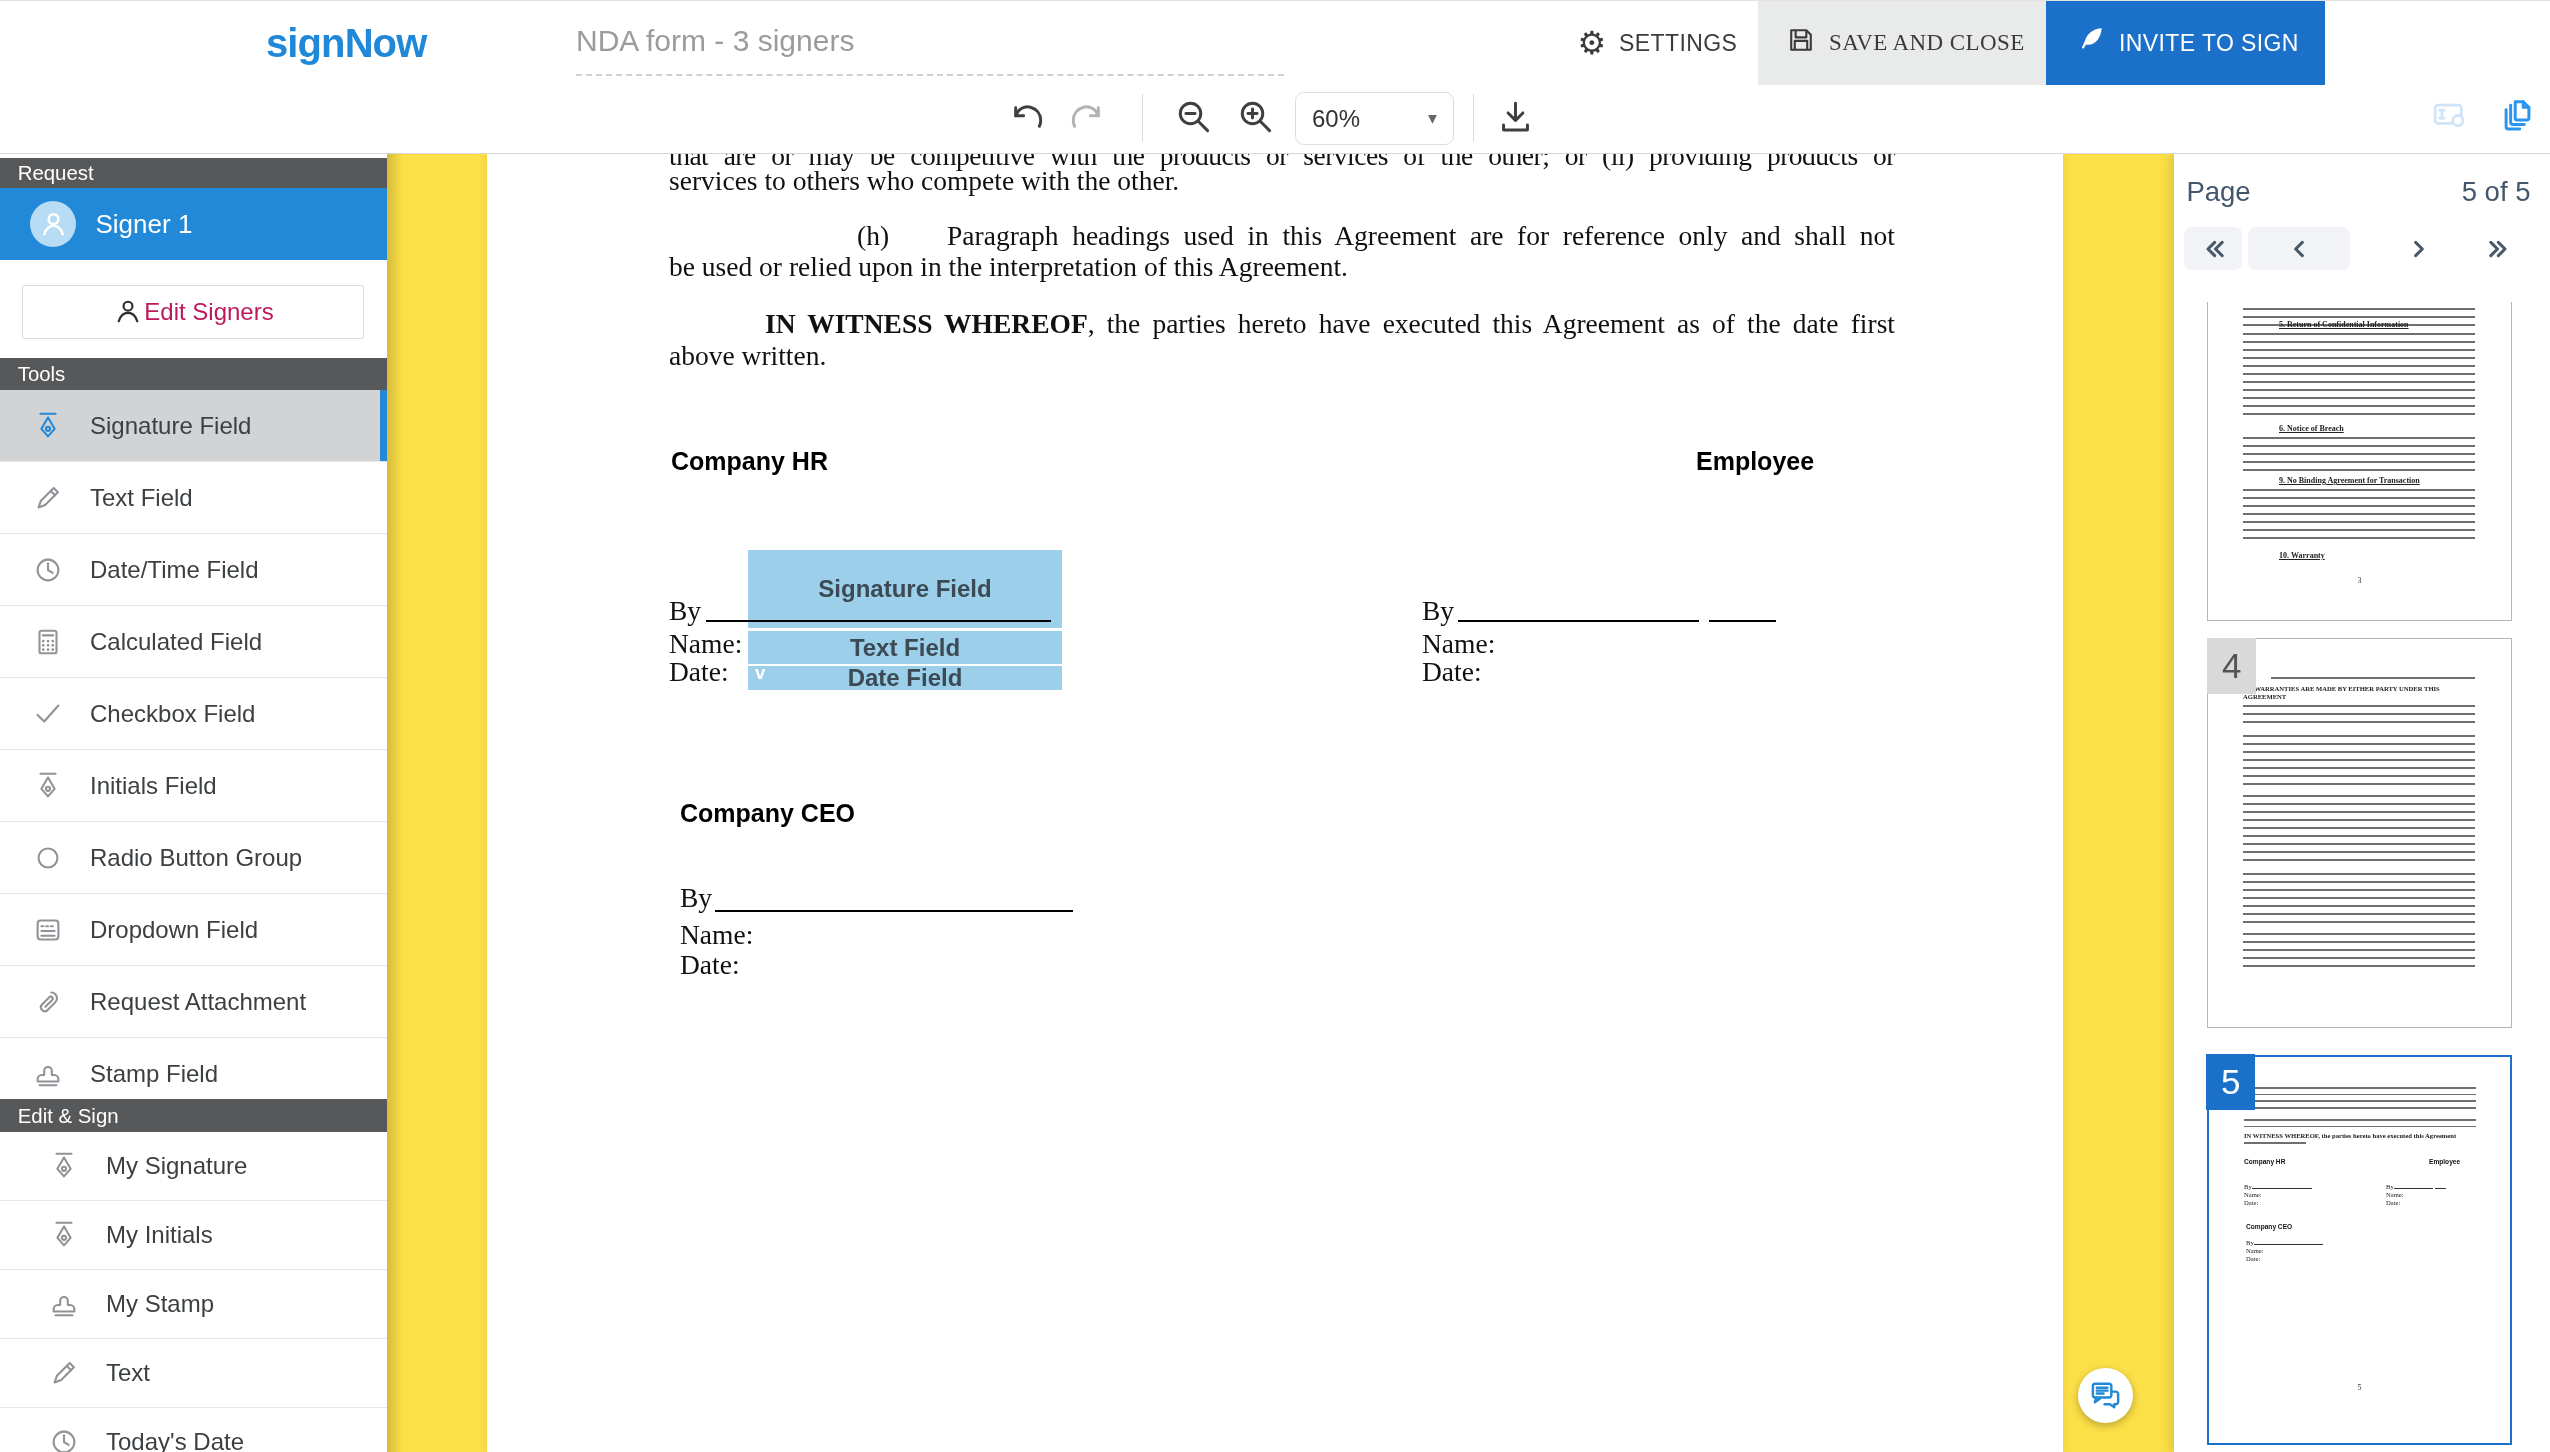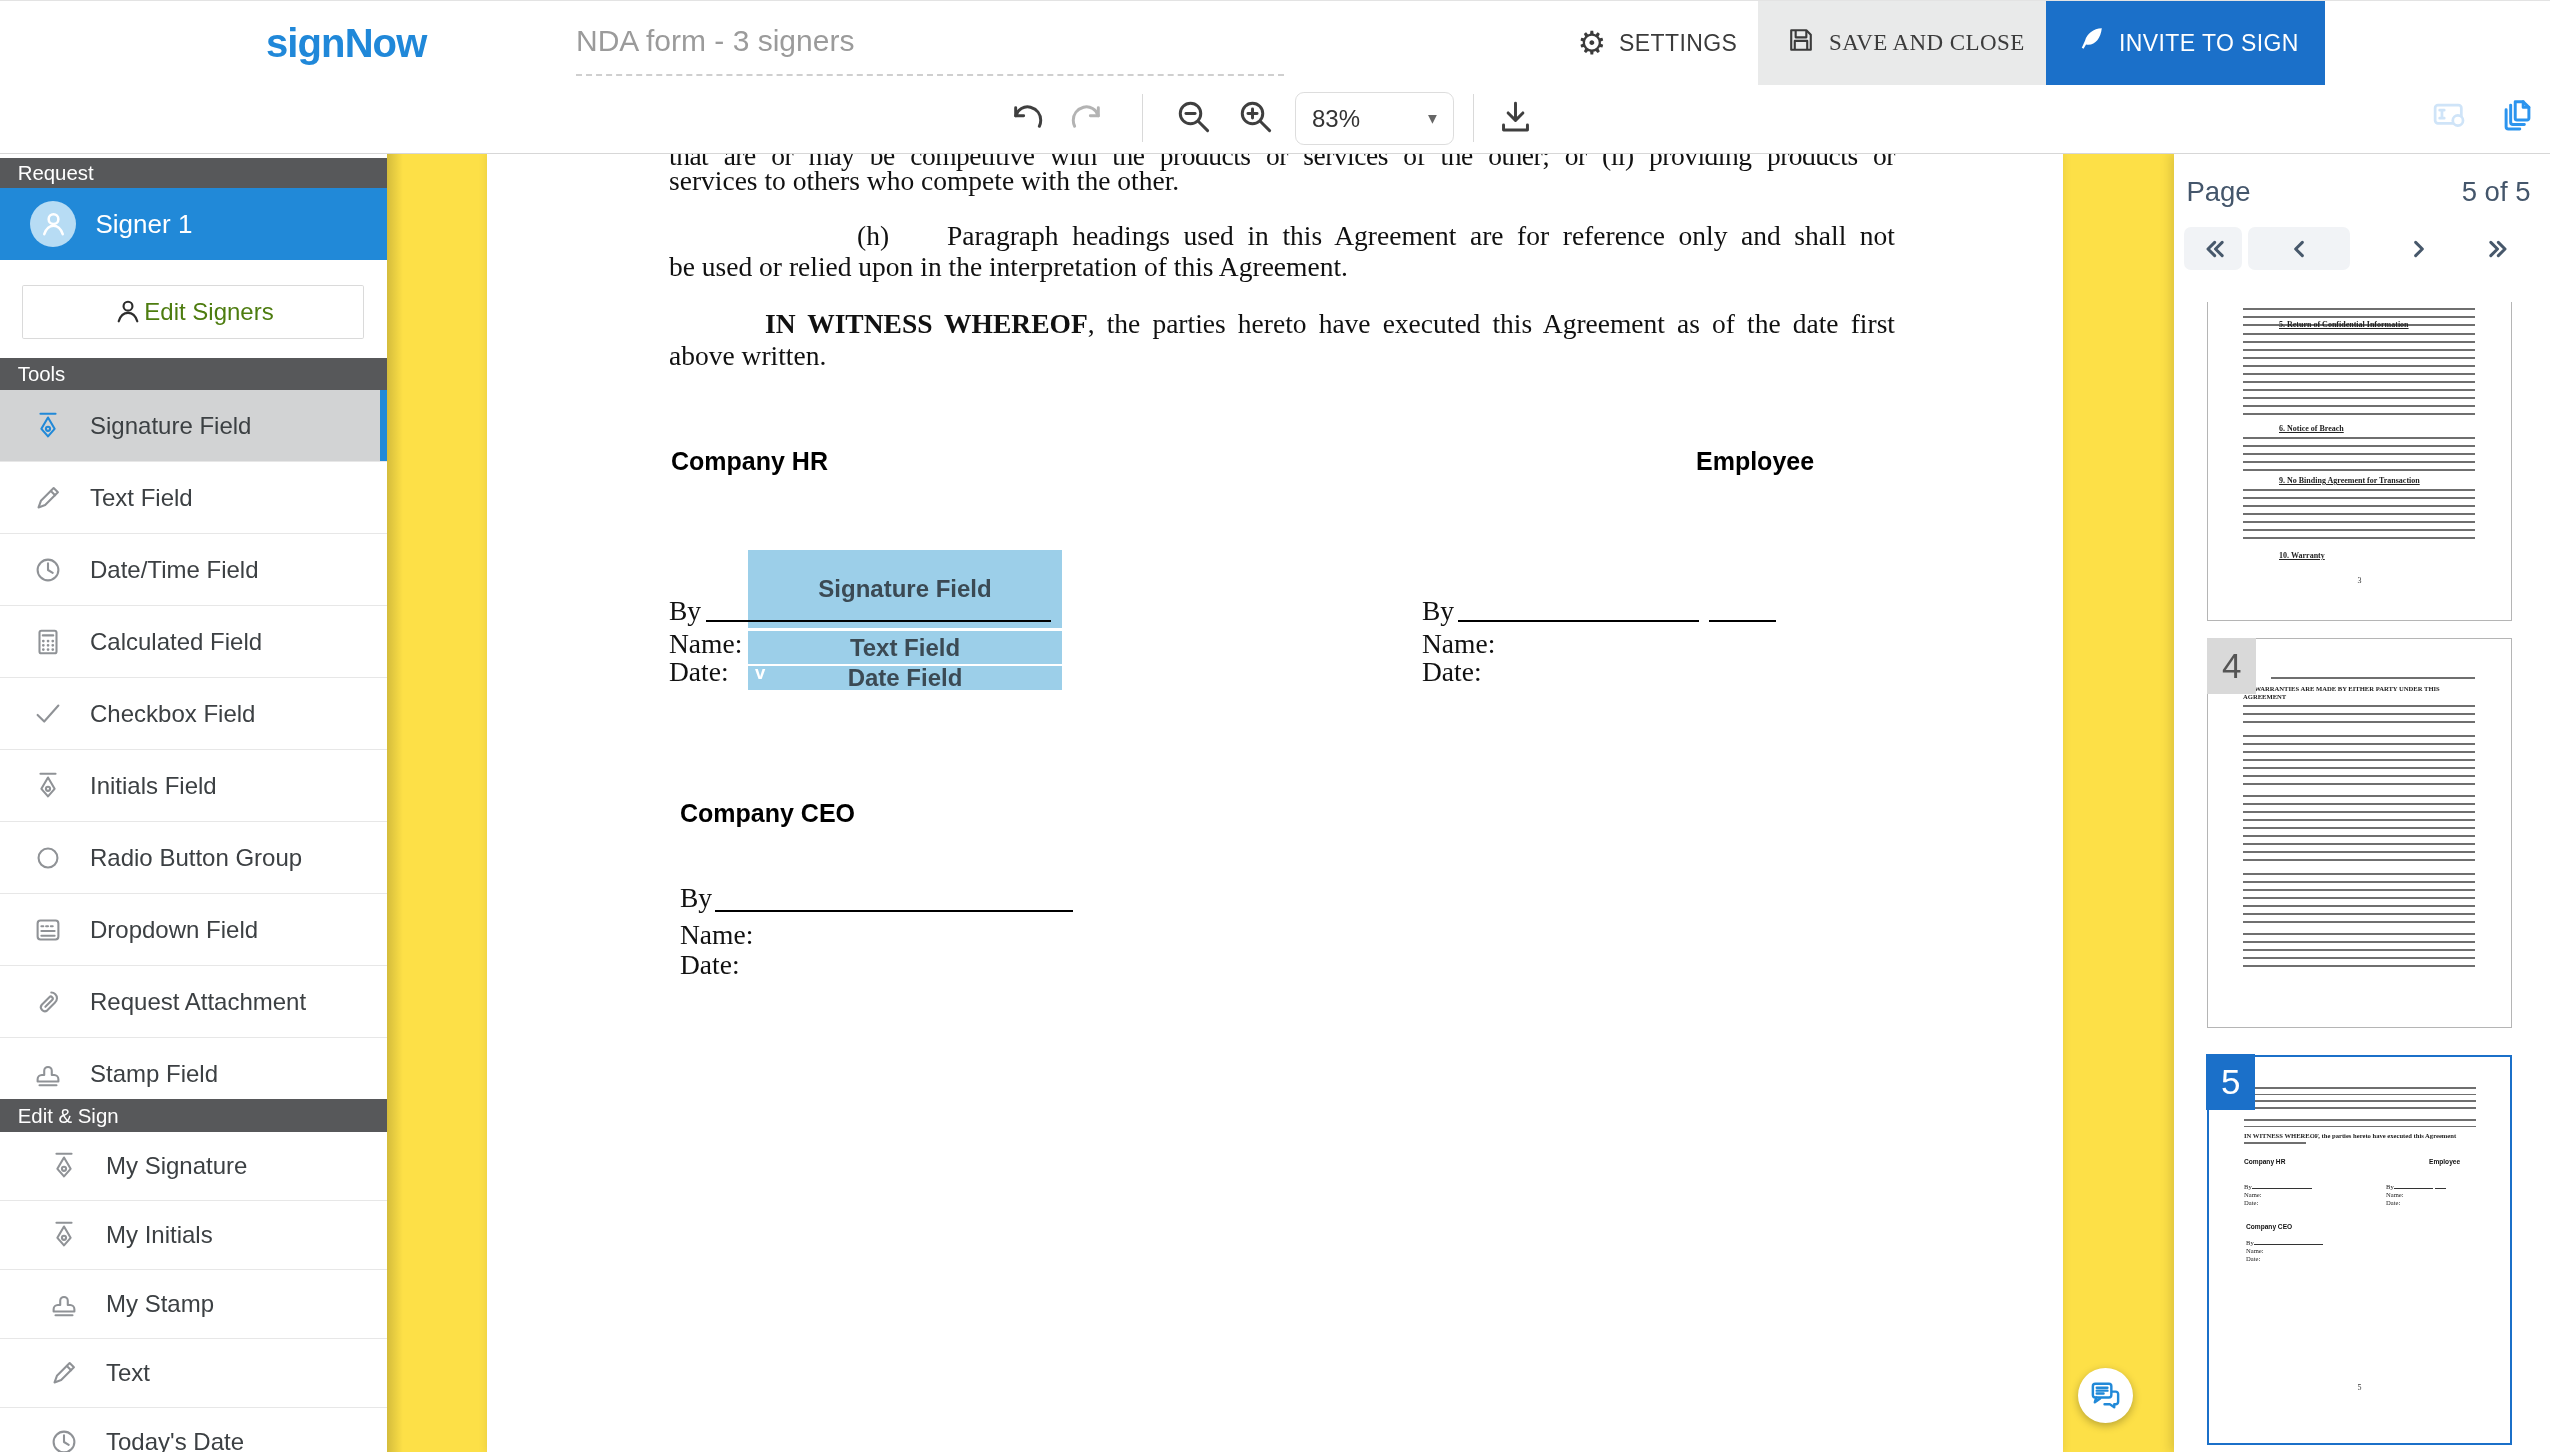--- a/index.html
+++ b/index.html
@@ -37,21 +37,21 @@
   .shead{position:absolute;left:0;width:387px;background:#57585a;color:#fff;font-size:20.4px;
          display:flex;align-items:center;padding-left:17.7px;box-sizing:border-box;}
   #signer-row{position:absolute;left:0;top:35px;width:387px;height:72px;background:#2189d8;
               display:flex;align-items:center;cursor:pointer;}
   #signer-avatar{width:46px;height:46px;border-radius:50%;background:#b7dcf4;margin-left:30px;
                  display:flex;align-items:center;justify-content:center;}
   #signer-avatar svg{width:35px;height:35px;fill:none;stroke:#fff;stroke-width:2.6;stroke-linecap:round;}
   #signer-label{color:#fff;font-size:26px;margin-left:19.5px;}
   #edit-signers{position:absolute;left:22px;top:132px;width:342px;height:54px;border:1.8px solid #dadada;
                 background:#fff;display:flex;align-items:center;justify-content:center;
-                font-size:24px;color:#4d7c0f;cursor:pointer;box-sizing:border-box;border-radius:1.8px;}
+                font-size:24px;color:#be185d;cursor:pointer;box-sizing:border-box;border-radius:1.8px;}
   #edit-signers svg{width:32px;height:32px;fill:none;stroke:#2d2d2d;stroke-width:2.4;stroke-linecap:round;}
   .slist{position:absolute;left:0;width:387px;}
   .srow{height:71px;display:flex;align-items:center;border-top:1.8px solid #e7e7e7;cursor:pointer;position:relative;background:#fff;}
   .slist .srow:first-child{border-top:none;}
   .srow .sicon{width:35px;height:35px;margin-left:30px;display:flex;align-items:center;justify-content:center;}
   .srow .sicon svg{width:34px;height:34px;fill:none;stroke:#8f9296;stroke-width:2.2;stroke-linecap:round;stroke-linejoin:round;}
   .srow .slabel{margin-left:25px;font-size:24px;color:#3c4043;}
   .srow.selected{background:#d2d3d4;}
   .srow.selected::after{content:"";position:absolute;right:0;top:0;width:7px;height:100%;background:#2189d8;}
   .srow.selected .sicon svg{stroke:#2189d8;}
@@ -165,21 +165,21 @@
         </svg>
     </div>
     <div class="tbi" style="left:1236px">
       <svg viewBox="0 0 36 36">
           <circle cx="14.5" cy="14.5" r="9"></circle>
           <path d="M21.5 21.5l8 8"></path>
           <path d="M10.5 14.5h8M14.5 10.5v8"></path>
         </svg>
     </div>
     <div id="zoombox">
-      <span class="zv">83%</span>
+      <span class="zv">60%</span>
       <span class="caret">▾</span>
     </div>
     <div class="vline" style="left:1473px"></div>
     <div class="tbi" style="left:1495px">
       <svg viewBox="0 0 36 36">
           <path d="M18 5.5v14.5"></path>
           <path d="M11.5 14l6.5 6.5L24.5 14"></path>
           <path d="M7.5 24.5v4.5h21v-4.5"></path>
         </svg>
     </div>

